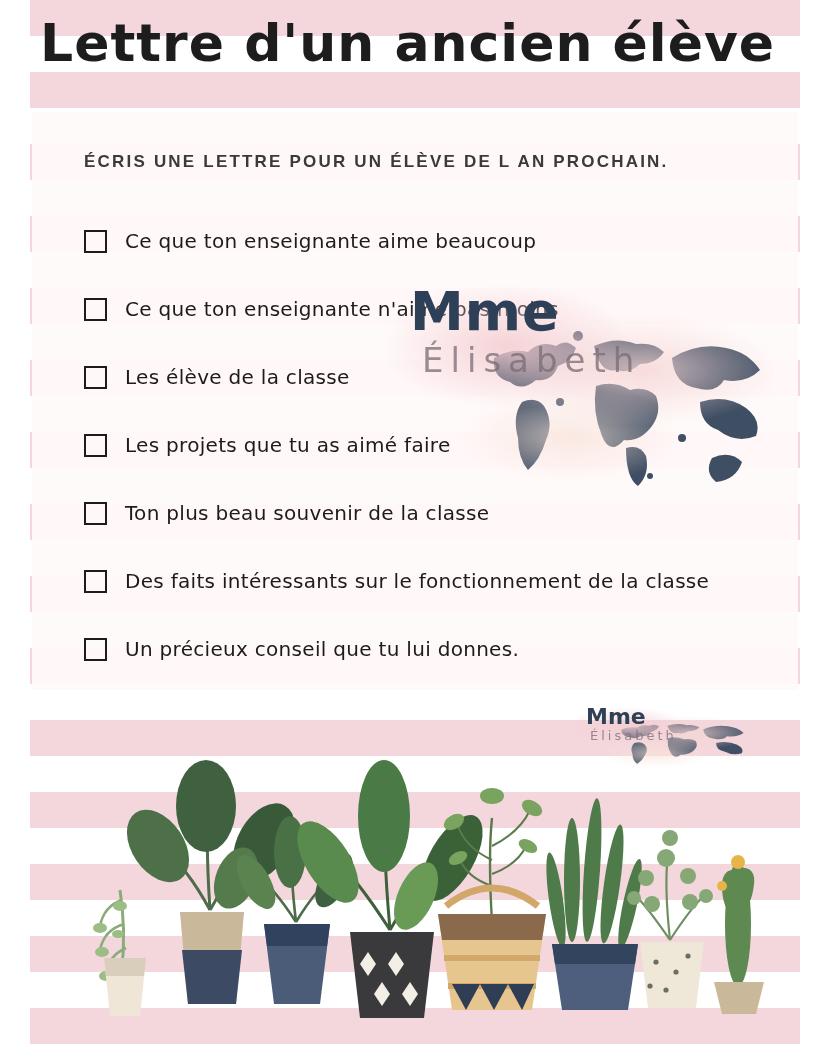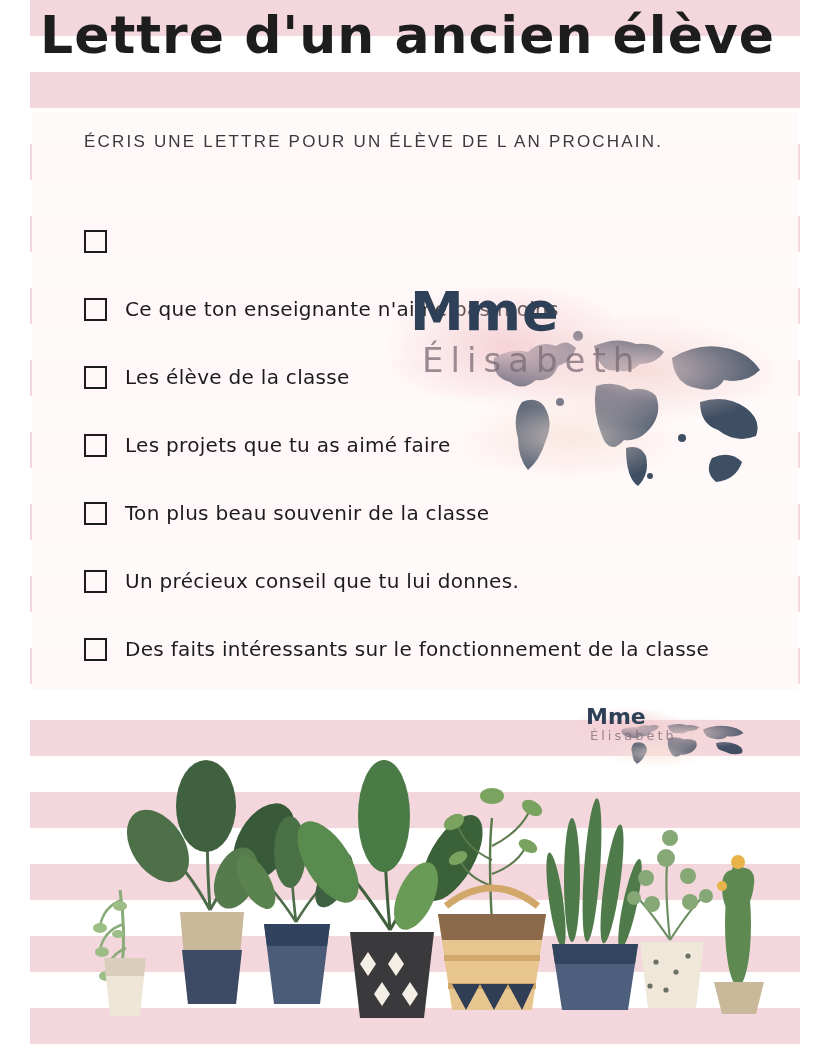--- a/index.html
+++ b/index.html
@@ -38,21 +38,21 @@
     width: 30px;
     background: #ffffff;
     z-index: 3;
   }
   .margin-left { left: 0; }
   .margin-right { right: 0; }
 
   
   .title {
     position: absolute;
-    top: 6px;
+    top: 14px;
     left: 40px;
     width: 760px;
     z-index: 6;
     font-family: "DejaVu Sans", sans-serif;
     font-size: 52px;
     font-weight: 700;
     letter-spacing: 1px;
     color: #1d1d1d;
     line-height: 1.15;
     white-space: nowrap;
@@ -64,27 +64,28 @@
     top: 112px;
     left: 32px;
     width: 766px;
     height: 578px;
     background: rgba(255,250,250,0.93);
     z-index: 4;
   }
 
   .subtitle {
     position: absolute;
-    top: 20px;
+    top: 40px;
     left: 52px;
     font-size: 17px;
     letter-spacing: 2.2px;
     color: #3a3a3a;
     font-family: "Liberation Sans", sans-serif;
     white-space: nowrap;
+    font-weight: bold;
   }
 
   .checklist {
     position: absolute;
     top: 95px;
     left: 52px;
     width: 700px;
     margin: 0;
     padding: 0;
     list-style: none;
@@ -193,44 +194,45 @@
   <div class="margin-right"></div>
 
   <div class="title">Lettre d'un ancien élève</div>
 
   <div class="content-panel">
     <div class="subtitle">ÉCRIS UNE LETTRE POUR UN ÉLÈVE DE L AN PROCHAIN.</div>
 
     <ul class="checklist">
       <li class="check-item">
         <span class="checkbox"></span>
+        <span class="check-label">Ce que ton enseignante aime beaucoup</span>
       </li>
       <li class="check-item">
         <span class="checkbox"></span>
         <span class="check-label">Ce que ton enseignante n'aime pas moins</span>
       </li>
       <li class="check-item">
         <span class="checkbox"></span>
         <span class="check-label">Les élève de la classe</span>
       </li>
       <li class="check-item">
         <span class="checkbox"></span>
         <span class="check-label">Les projets que tu as aimé faire</span>
       </li>
       <li class="check-item">
         <span class="checkbox"></span>
         <span class="check-label">Ton plus beau souvenir de la classe</span>
       </li>
       <li class="check-item">
         <span class="checkbox"></span>
+        <span class="check-label">Des faits intéressants sur le fonctionnement de la classe</span>
+      </li>
+      <li class="check-item">
+        <span class="checkbox"></span>
         <span class="check-label">Un précieux conseil que tu lui donnes.</span>
-      </li>
-      <li class="check-item">
-        <span class="checkbox"></span>
-        <span class="check-label">Des faits intéressants sur le fonctionnement de la classe</span>
       </li>
     </ul>
   </div>
 
   <div class="logo logo-main">
     <div class="brush"></div>
     <svg width="392" height="300" viewBox="0 0 392 300">
       <g fill="#2e4057" opacity="0.92">
         <path d="M112 96 q16 -10 34 -6 q12 -12 28 -6 q10 -8 20 2 q-4 14 -18 18 q-6 16 -22 14 q-14 12 -26 2 q-18 -4 -16 -24z"></path>
         <path d="M140 140 q14 -6 22 4 q10 16 2 34 q-6 20 -18 30 q-10 -12 -10 -32 q-6 -22 4 -36z"></path>

